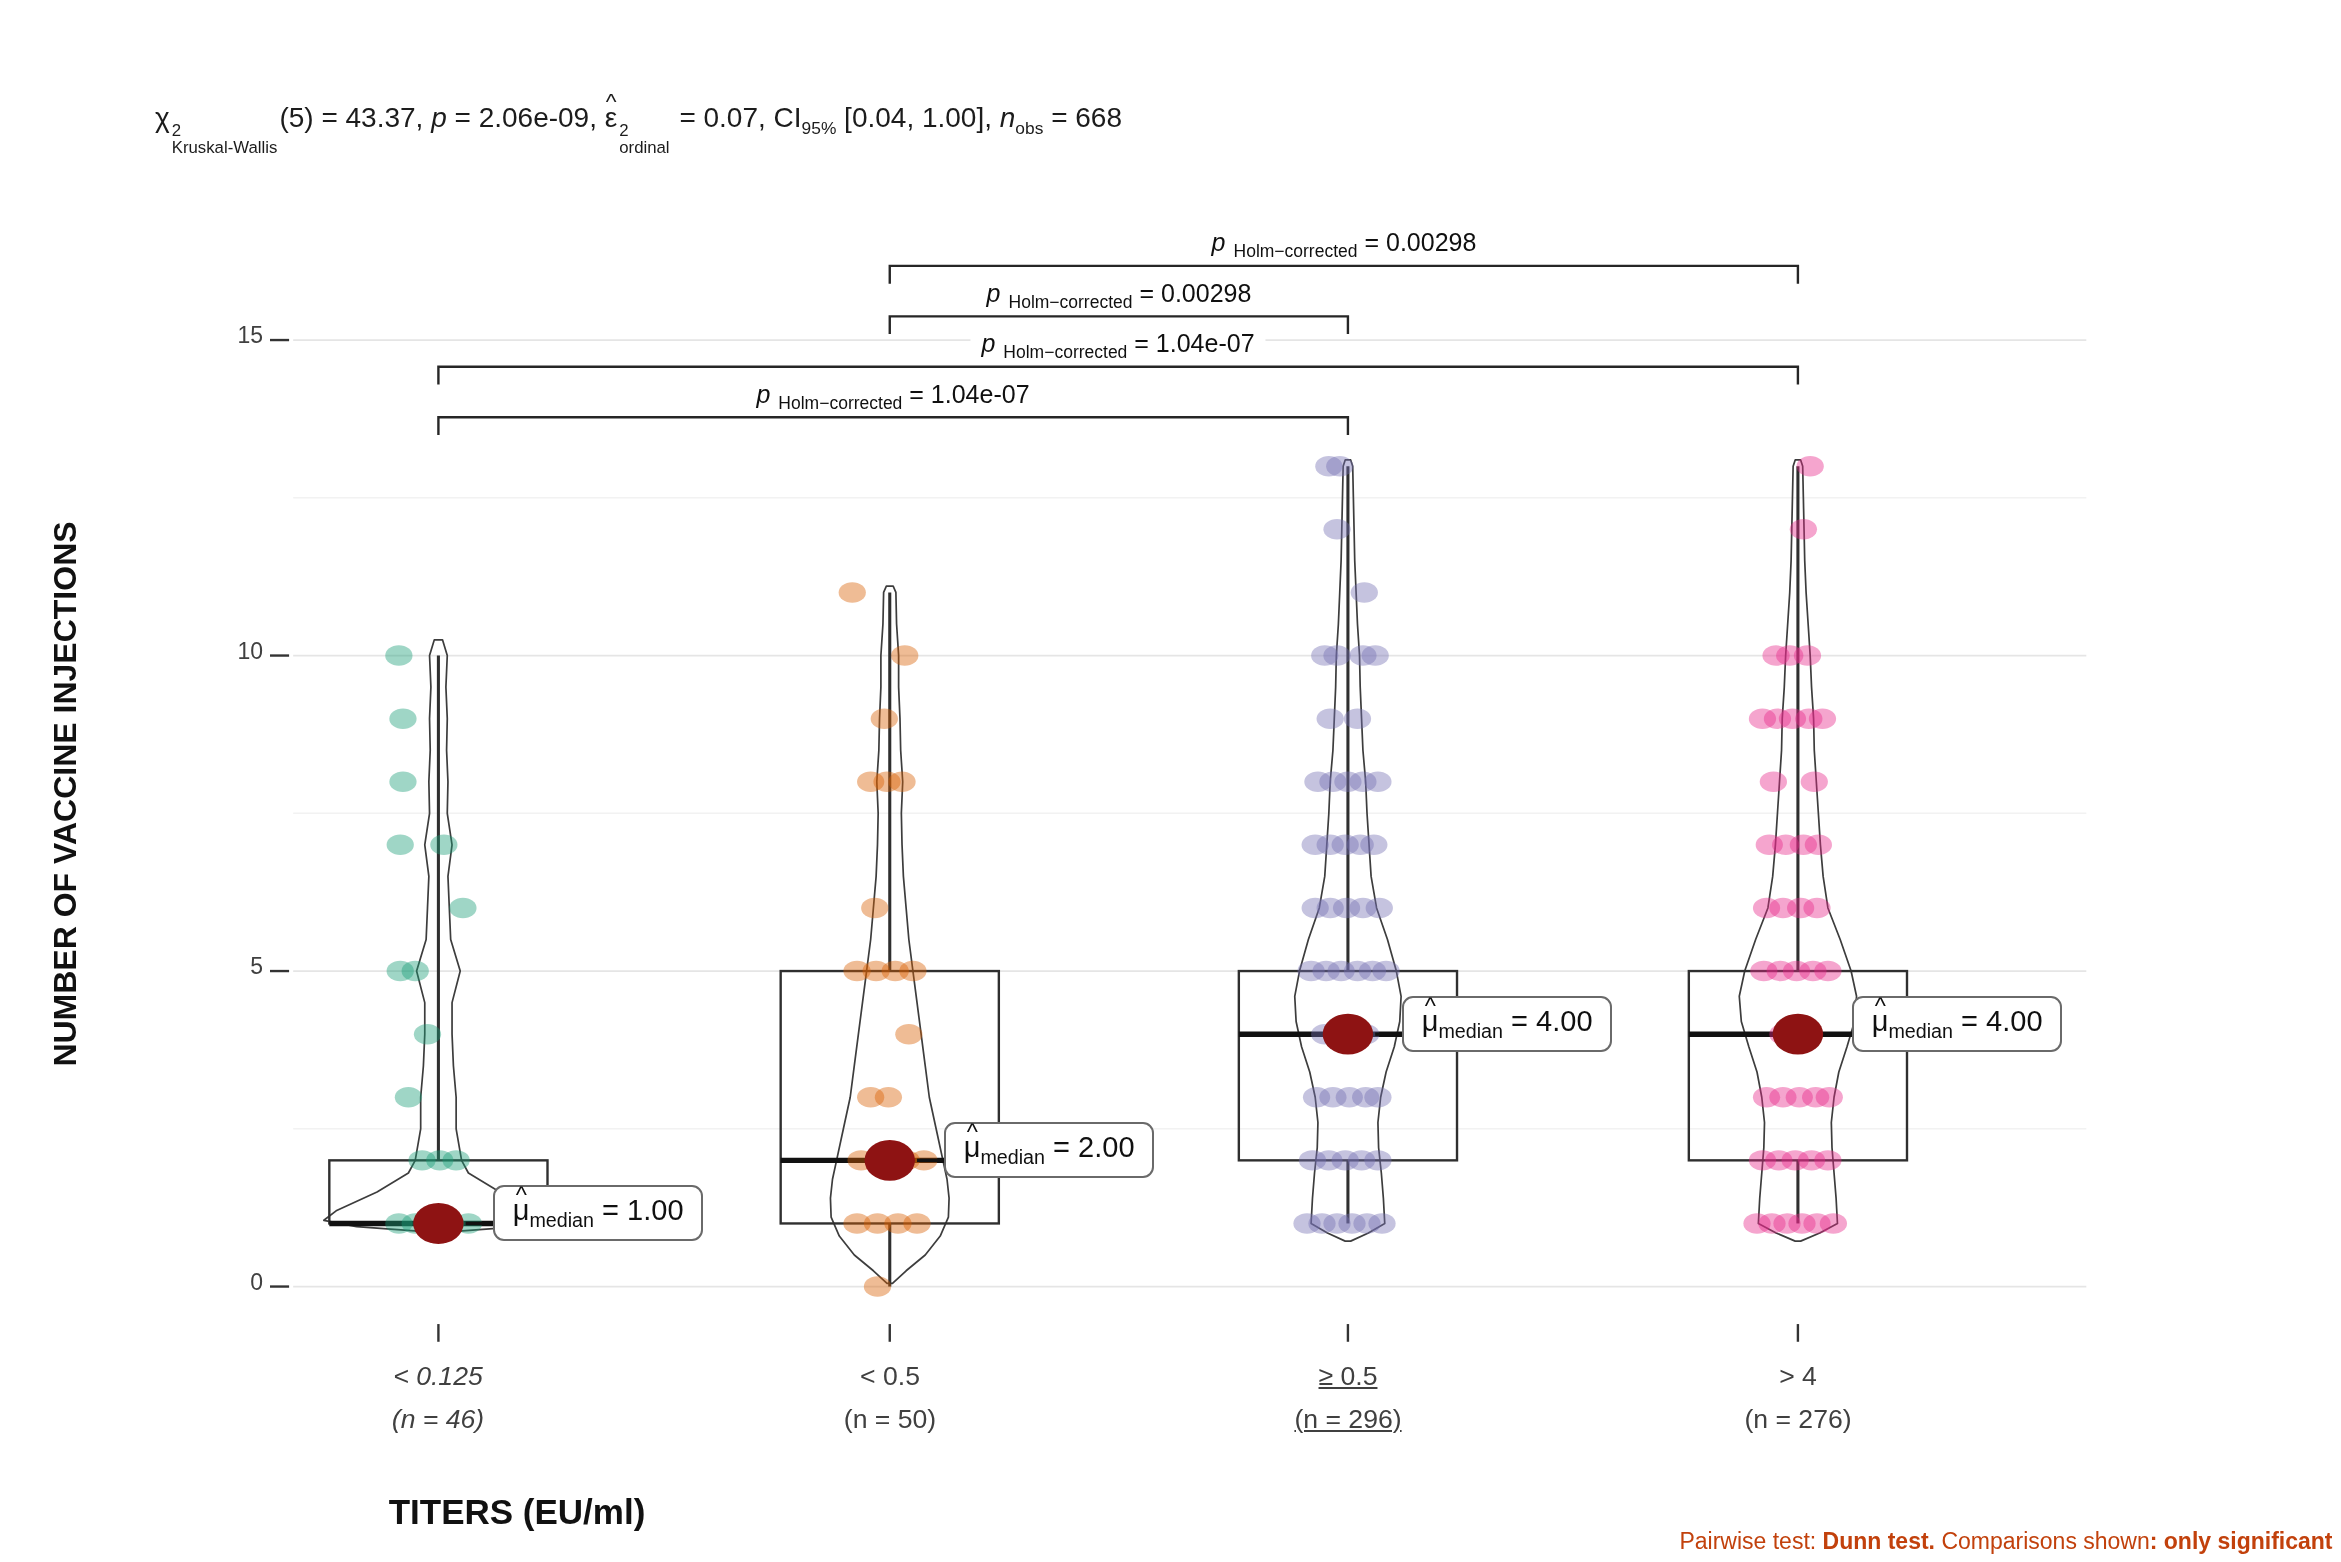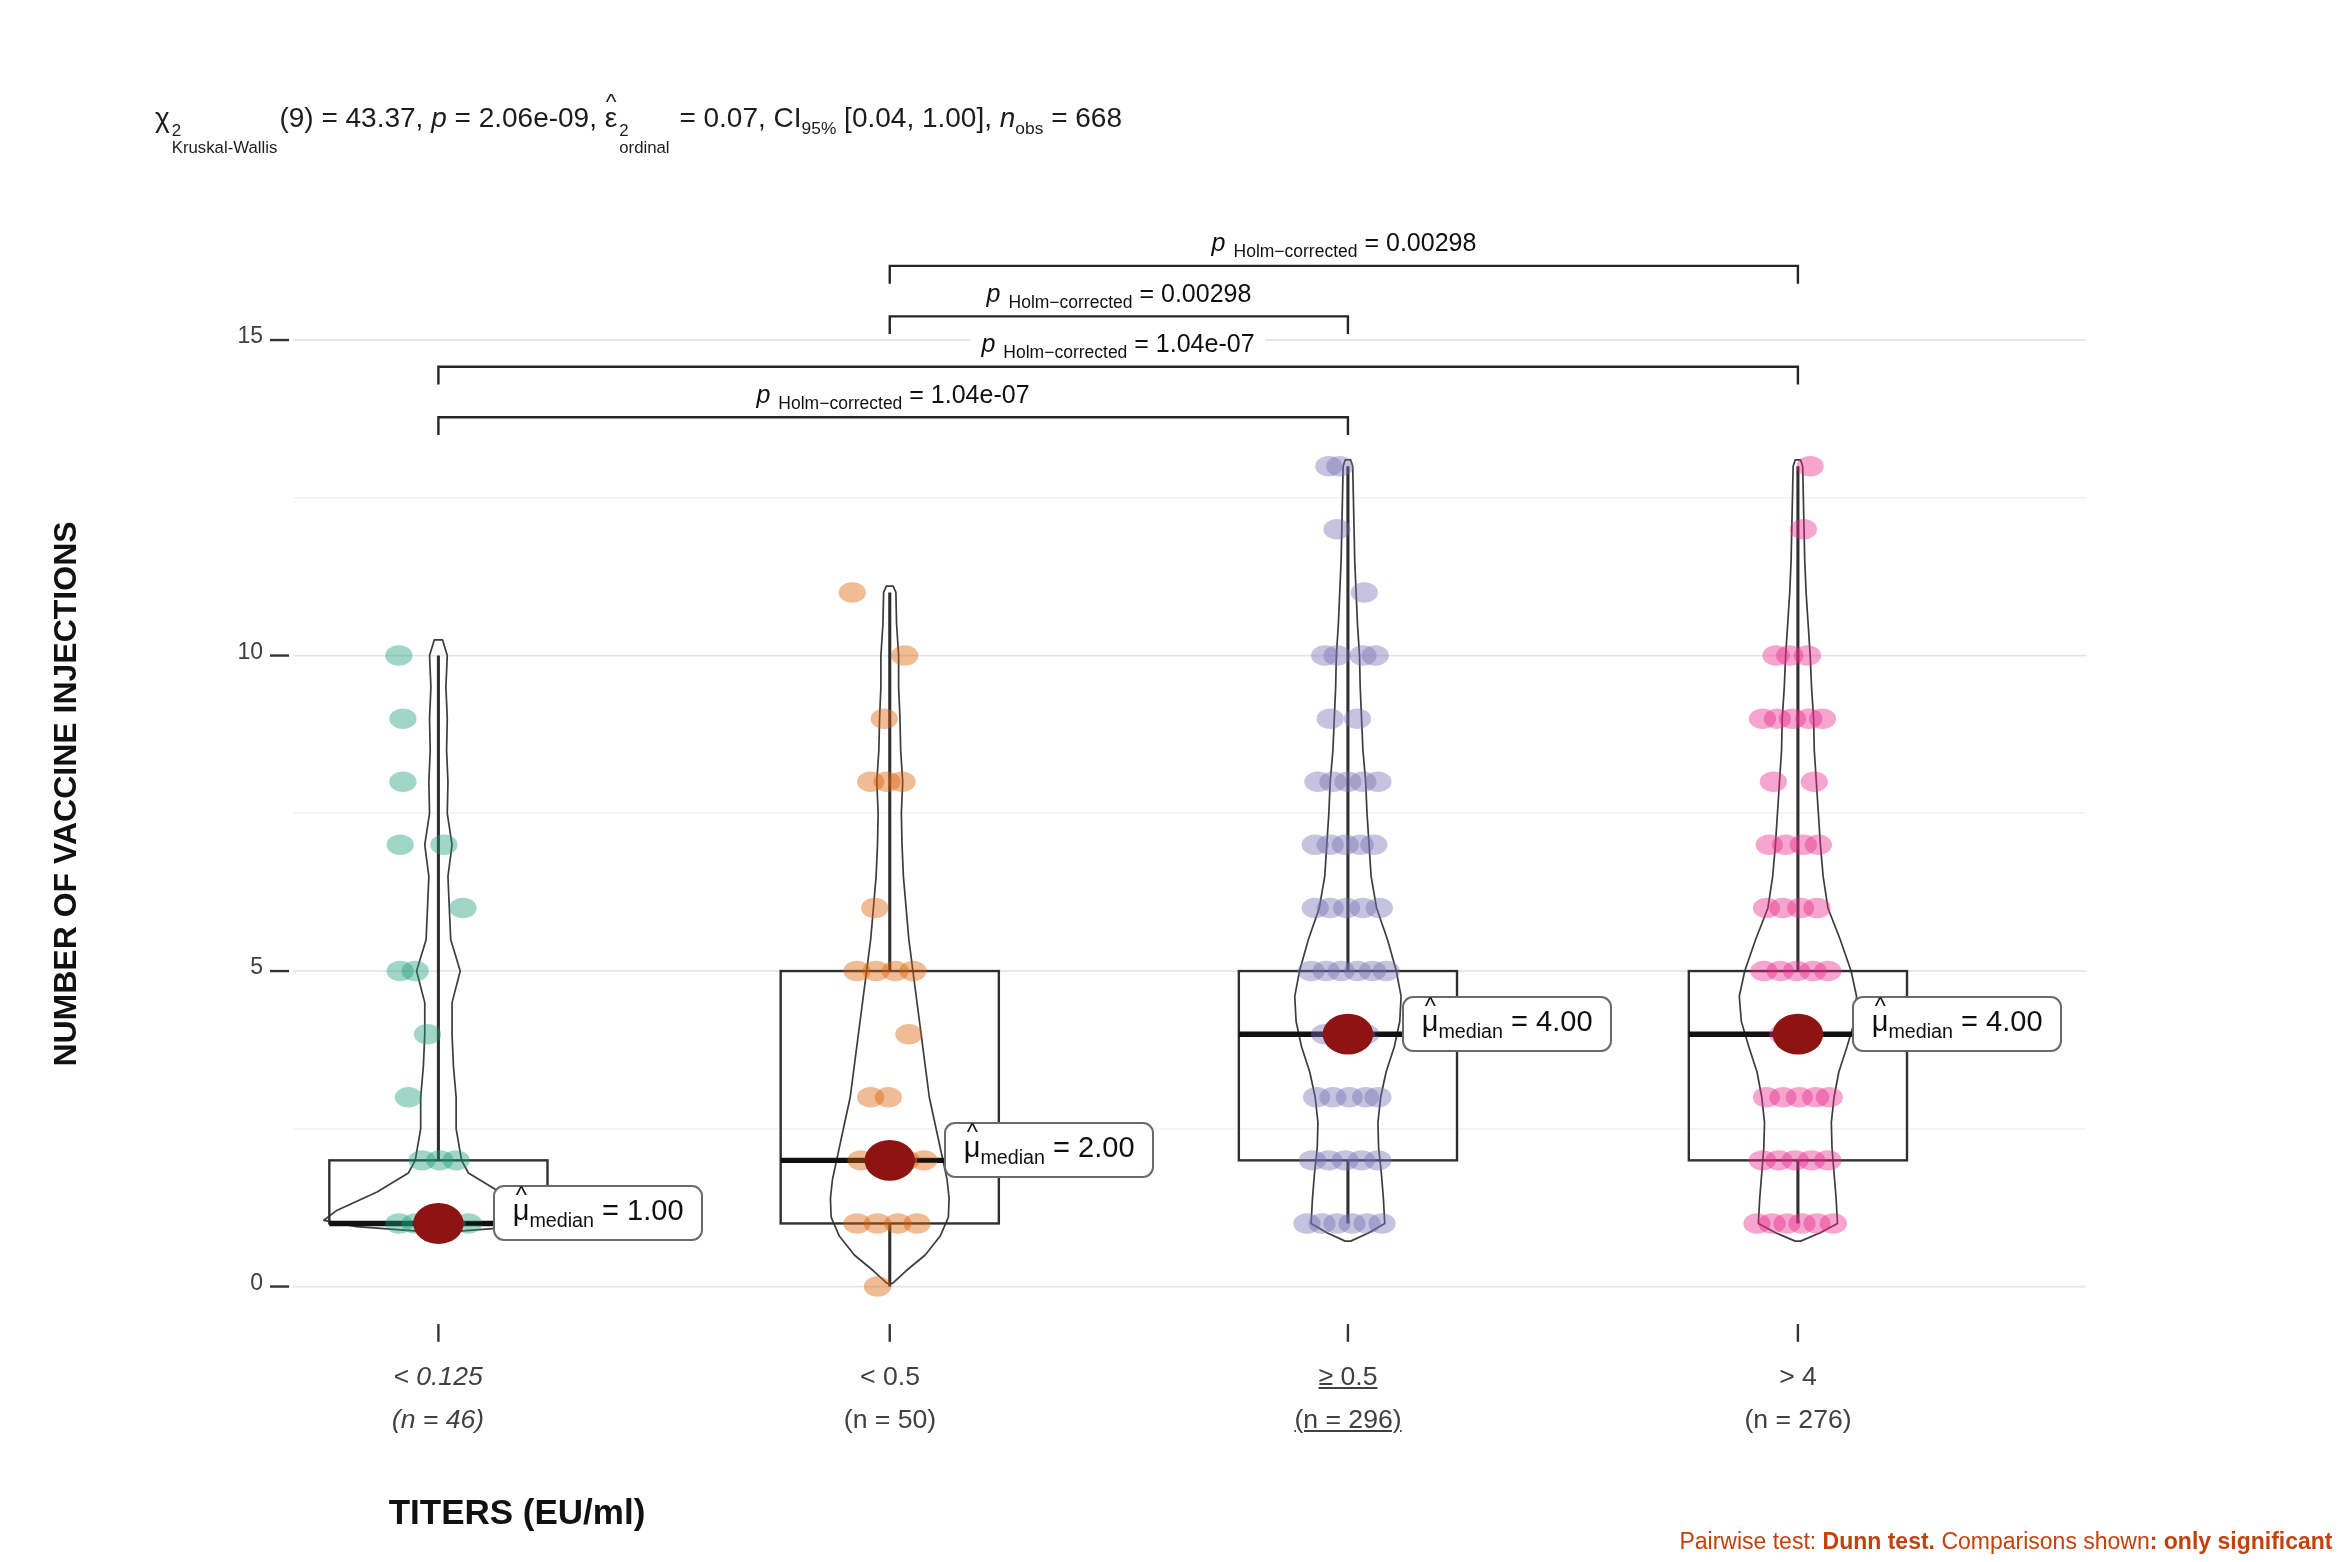--- a/index.html
+++ b/index.html
@@ -219,21 +219,21 @@
       <path d="M1305,490 L1305,464 L1977,464 L1977,490" fill="none" stroke="#262626" stroke-width="3.5"></path>
       <path d="M643,564 L643,538 L2637,538 L2637,564" fill="none" stroke="#262626" stroke-width="3.5"></path>
       <path d="M643,638 L643,612 L1977,612 L1977,638" fill="none" stroke="#262626" stroke-width="3.5"></path>
     </svg>
 
 
   <div class="subtitle">
     <span>χ</span><span class="supsub">
         <span class="sst">2</span>
         <span class="ssb">Kruskal-Wallis</span>
-      </span><span>(9) = 43.37, </span><i>p</i><span> = 2.06e-09, </span><span class="hatwrap"><span class="hat">^</span><span>ε</span></span><span class="supsub">
+      </span><span>(5) = 43.37, </span><i>p</i><span> = 2.06e-09, </span><span class="hatwrap"><span class="hat">^</span><span>ε</span></span><span class="supsub">
         <span class="sst">2</span>
         <span class="ssb">ordinal</span>
       </span><span> = 0.07, </span><span>CI</span><sub>95%</sub><span> [0.04, 1.00], </span><i>n</i><sub>obs</sub><span> = 668</span>
   </div>
 
   <div class="ytitle">NUMBER OF VACCINE INJECTIONS</div>
   <div class="xtitle">TITERS (EU/ml)</div>
 
   <div class="caption"><span>Pairwise test: </span><span class="b">Dunn test.</span><span> Comparisons shown</span><span class="b">: only significant</span></div>
 

